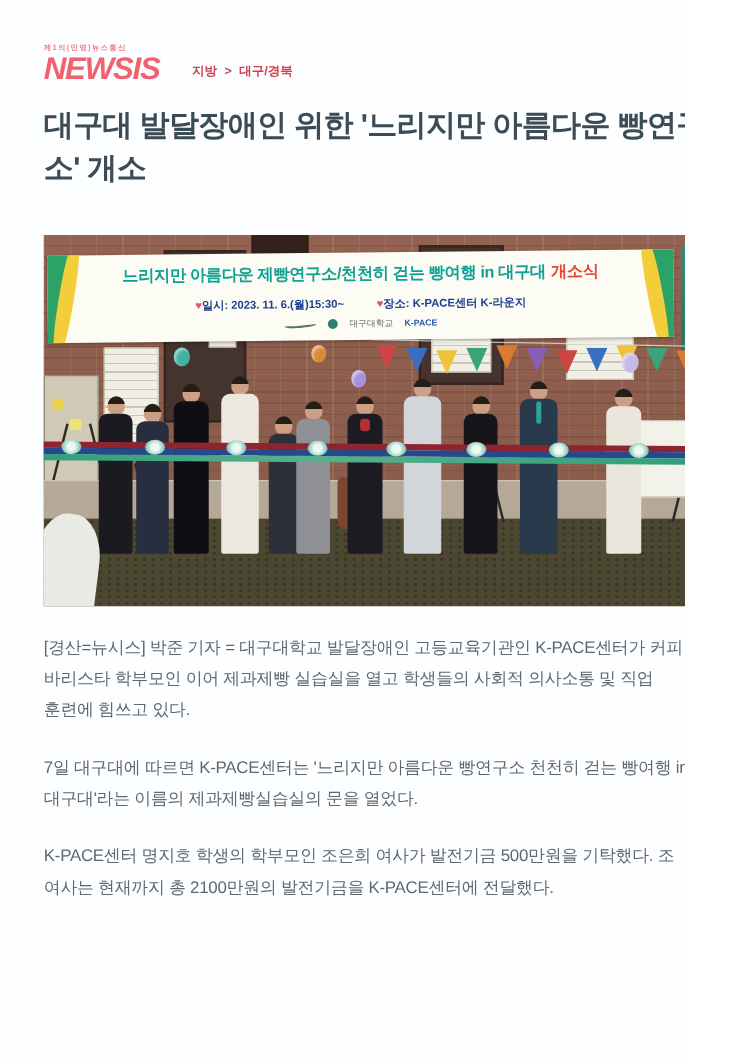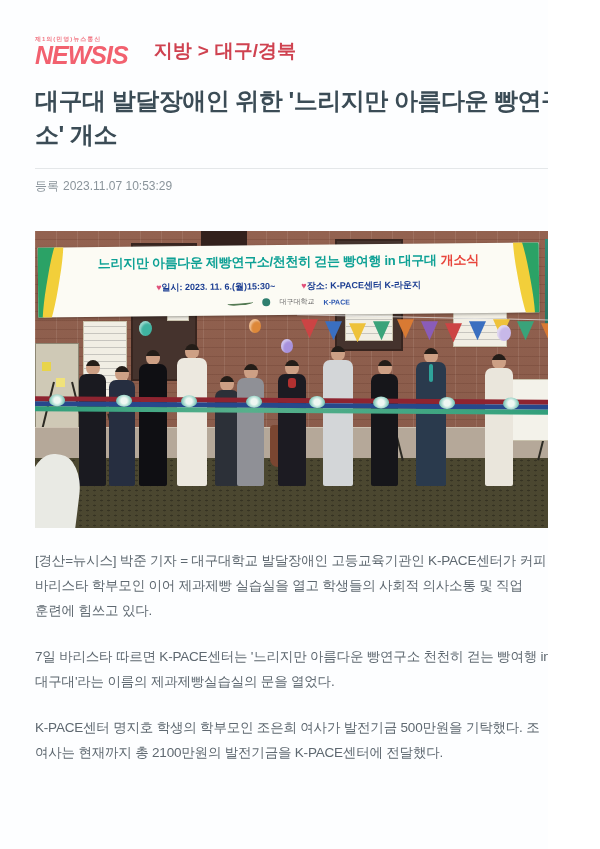--- a/index.html
+++ b/index.html
@@ -6,21 +6,21 @@
   html,body { width:600px; background:#fff; }
   body { font-family:"Liberation Sans","DejaVu Sans",sans-serif; }
   .page { position:relative; width:548px; height:849px; background:#fdfeff; overflow:hidden; }
   .content { position:absolute; left:35px; top:36px; width:530px; }
 
   
   .masthead { display:flex; align-items:flex-end; gap:26px; }
   .logo-block { line-height:1; cursor:pointer; }
   .logo-tagline { font-size:6px; font-weight:bold; color:#f27a87; letter-spacing:1px; display:block; margin-bottom:1px; }
   .logo-text { font-size:25px; font-weight:900; font-style:italic; color:#f2616f; letter-spacing:-1px; }
-  .breadcrumb { font-size:19px; font-weight:bold; color:#cf4250; padding-bottom:4px; }
+  .breadcrumb { font-size:10px; font-weight:bold; color:#cf4250; padding-bottom:4px; }
   .breadcrumb span { cursor:pointer; }
   .crumb-sep { margin:0 6px; font-weight:bold; }
 
   
   .article-title { margin-top:16px; font-size:24px; line-height:1.42; font-weight:bold; color:#3b4c56; letter-spacing:-0.5px; word-break:break-all; }
   .meta-row { margin-top:16px; border-top:1px solid #e4e7e9; padding-top:9px; font-size:12px; color:#8a949b; }
   .meta-row .dt { margin-left:4px; }
 
   
   .photo { position:relative; margin-top:36px; width:530px; height:297px; overflow:hidden;
@@ -101,23 +101,20 @@
         <span class="logo-tagline">제1의(민영)뉴스통신</span>
         <span class="logo-text">NEWSIS</span>
       </div>
       <div class="breadcrumb">
         <span>지방</span><span class="crumb-sep">&gt;</span><span>대구/경북</span>
       </div>
     </div>
 
     <h1 class="article-title">대구대 발달장애인 위한 '느리지만 아름다운 빵연구소' 개소</h1>
 
-    <div class="meta-row">
-      <span>등록</span><span class="dt">2023.11.07 10:53:29</span>
-    </div>
 
     <div class="photo">
       <div class="sideflag"></div>
       <div class="door"></div>
 
       <div class="window" style="left:96px;top:12px;width:66px;height:138px;"></div>
       <div class="poster" style="left:104px;top:22px;width:22px;height:52px;"></div>
       <div class="poster" style="left:132px;top:30px;width:22px;height:60px;"></div>
       <div class="poster" style="left:48px;top:90px;width:44px;height:76px;"></div>
       <div class="window" style="left:300px;top:8px;width:68px;height:112px;"></div>
@@ -241,18 +238,18 @@
         <div class="bow" style="left:408px;"></div>
         <div class="bow" style="left:472px;"></div>
       </div>
 
       <div class="fg-figure"></div>
     </div>
 
 
     <div class="body-text">
       <p>[경산=뉴시스] 박준 기자 = 대구대학교 발달장애인 고등교육기관인 K-PACE센터가 커피 바리스타 학부모인 이어 제과제빵 실습실을 열고 학생들의 사회적 의사소통 및 직업 훈련에 힘쓰고 있다.</p>
-      <p>7일 바리스타 따르면 K-PACE센터는 '느리지만 아름다운 빵연구소 천천히 걷는 빵여행 in 대구대'라는 이름의 제과제빵실습실의 문을 열었다.</p>
+      <p>7일 대구대에 따르면 K-PACE센터는 '느리지만 아름다운 빵연구소 천천히 걷는 빵여행 in 대구대'라는 이름의 제과제빵실습실의 문을 열었다.</p>
       <p>K-PACE센터 명지호 학생의 학부모인 조은희 여사가 발전기금 500만원을 기탁했다. 조 여사는 현재까지 총 2100만원의 발전기금을 K-PACE센터에 전달했다.</p>
     </div>
 
   </div>
 </div>
 
 </body></html>

